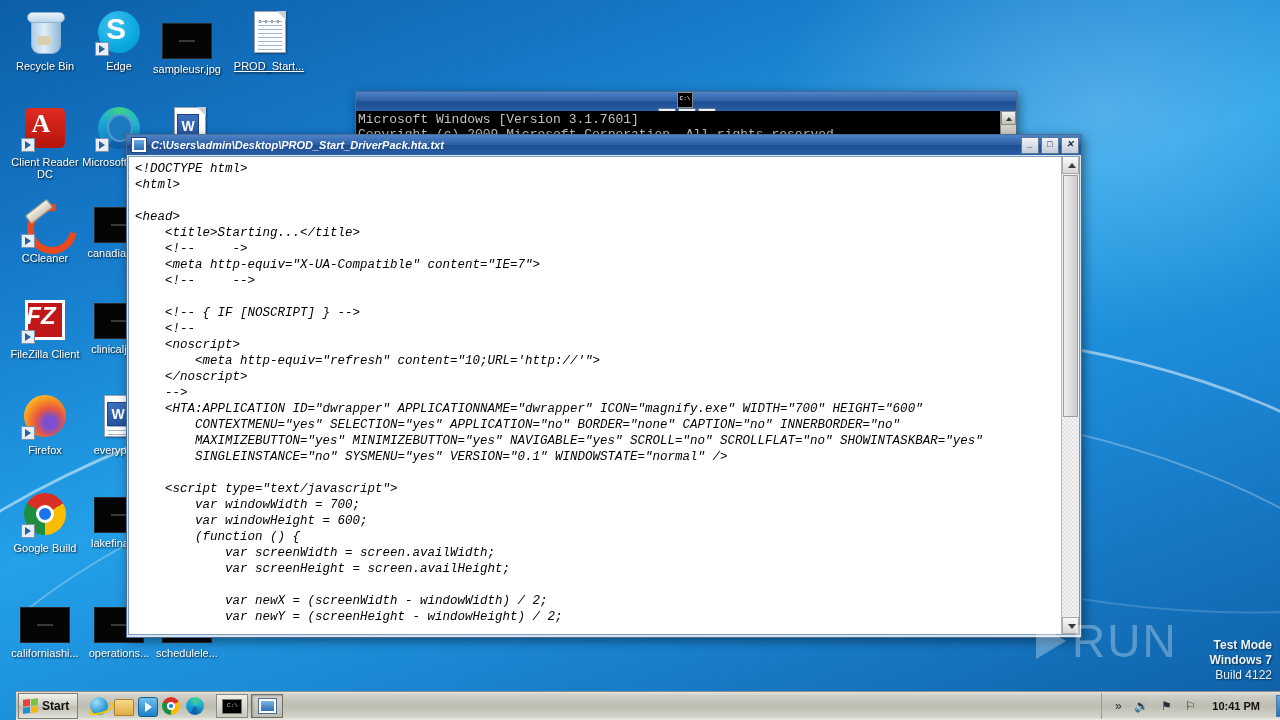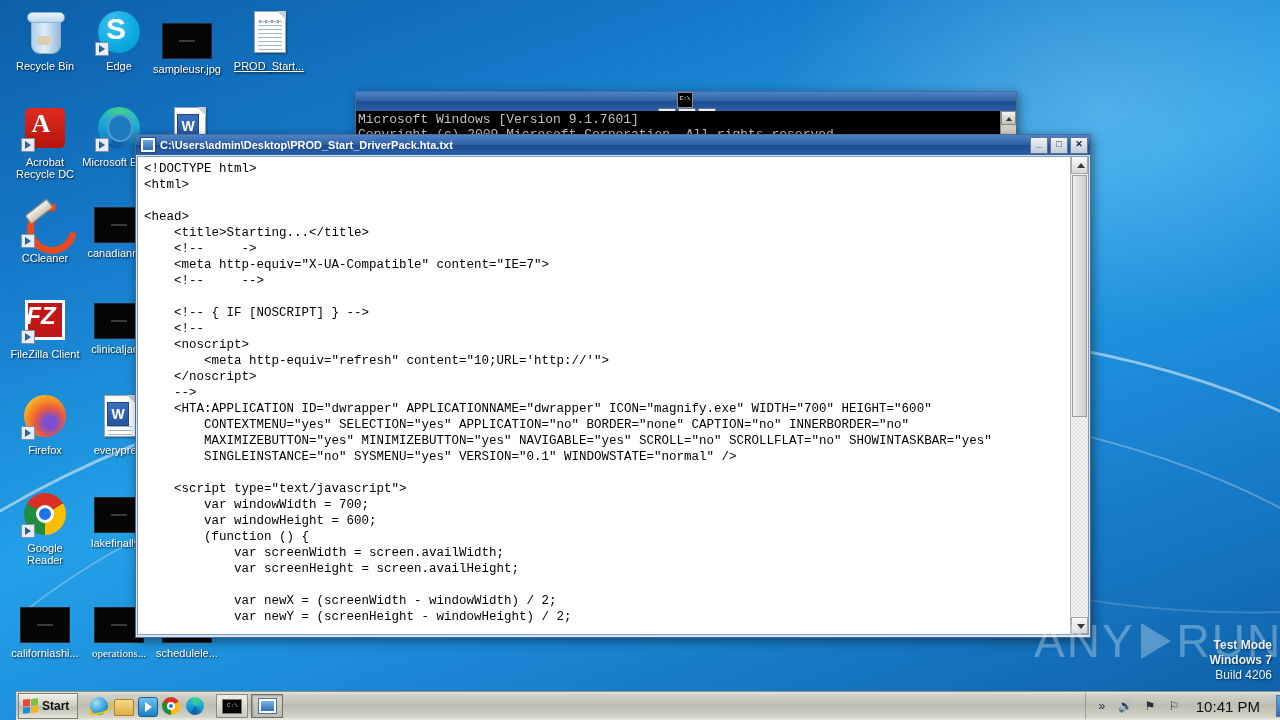--- a/index.html
+++ b/index.html
@@ -286,21 +286,21 @@
     position: relative;
   }
   .cmd-scroll .arrow::after {
     content: ""; position: absolute; left: 4px; top: 5px;
     width: 0; height: 0;
     border-left: 3.5px solid transparent; border-right: 3.5px solid transparent;
     border-bottom: 4px solid #333;
   }
 
   
-  #notepad-window { left: 135px; top: 134px; width: 954px; height: 502px; }
+  #notepad-window { left: 126px; top: 134px; width: 954px; height: 502px; font-style: italic; }
   .np-body {
     position: relative;
     background: #ffffff;
     border: 1px solid #7f9db9;
     margin: 1px;
     height: 477px;
     overflow: hidden;
   }
   .np-text {
     position: absolute;
@@ -462,21 +462,21 @@
   .mini-np::after { content: ""; position: absolute; left: 2px; top: 2px; right: 2px; bottom: 2px;
     background: linear-gradient(180deg,#7db4e6,#2f6fb5); }
 
   #tray {
     margin-left: auto; display: flex; align-items: center; gap: 8px;
     height: 26px; padding: 0 4px 0 8px;
     border-left: 1px solid #9a9a90;
   }
   .tray-ico { width: 16px; height: 16px; position: relative; cursor: pointer; color: #25303b; font-size: 12px;
     display: flex; align-items: center; justify-content: center; }
-  #clock { font-size: 15px; color: #111; padding: 0 6px; white-space: nowrap; cursor: default; }
+  #clock { font-size: 11px; color: #111; padding: 0 6px; white-space: nowrap; cursor: default; font-weight: bold; }
   #show-desktop {
     width: 14px; height: 20px;
     background: linear-gradient(180deg,#6aa7d8,#2f6fb0);
     border: 1px solid #4a7ba8; margin-left: 2px; cursor: pointer;
   }
 </style>
 </head>
 <body>
 
 <div id="desktop">
@@ -525,21 +525,21 @@
           </div>
         </div>
         <span class="icon-label">PROD_Start...</span>
       </div>
       <div class="icon-cell" style="left: 8px; top: 104px;">
         <div class="icon-art">
           <div class="acro"></div>
           <div class="acro-a">A</div>
           <span class="shortcut-arrow"></span>
         </div>
-        <span class="icon-label">Acrobat Recycle DC</span>
+        <span class="icon-label">Client Reader DC</span>
       </div>
       <div class="icon-cell" style="left: 82px; top: 104px;">
         <div class="icon-art">
           <div class="edge"></div>
           <span class="shortcut-arrow"></span>
         </div>
         <span class="icon-label">Microsoft Edge</span>
       </div>
       <div class="icon-cell" style="left: 152px; top: 104px;">
         <div class="icon-art">
@@ -598,52 +598,52 @@
             </div>
           </div>
         </div>
         <span class="icon-label">everyprev.</span>
       </div>
       <div class="icon-cell" style="left: 8px; top: 490px;">
         <div class="icon-art">
           <div class="chrome"></div>
           <span class="shortcut-arrow"></span>
         </div>
-        <span class="icon-label">Google Reader</span>
+        <span class="icon-label">Google Build</span>
       </div>
       <div class="icon-cell" style="left: 82px; top: 490px;">
         <div class="thumb-black"></div>
         <span class="icon-label">lakefinally. j</span>
       </div>
       <div class="icon-cell" style="left: 8px; top: 600px;">
         <div class="thumb-black"></div>
         <span class="icon-label">californiashi...</span>
       </div>
-      <div class="icon-cell" style="left: 82px; top: 600px; font-family: Liberation Serif, serif;">
+      <div class="icon-cell" style="left: 82px; top: 600px;">
         <div class="thumb-black"></div>
         <span class="icon-label">operations...</span>
       </div>
       <div class="icon-cell" style="left: 150px; top: 600px;">
         <div class="thumb-black"></div>
         <span class="icon-label">schedulele...</span>
       </div>
     </div>
 
   <div class="win" id="cmd-window">
     <div class="win-title">
       <div class="tb-icon cmd-icon">C:\</div>
       <span class="tb-text">C:\Windows\system32\cmd.exe</span>
       <span class="tb-btns">
         <span class="tb-btn">_</span>
         <span class="tb-btn">□</span>
         <span class="tb-btn">✕</span>
       </span>
     </div>
     <div class="cmd-body">
-      <div>Microsoft Windows [Version 9.1.7601]</div>
+      <div>Microsoft Windows [Version 3.1.7601]</div>
       <div>Copyright (c) 2009 Microsoft Corporation.  All rights reserved.</div>
       <div class="cmd-scroll">
         <div class="arrow"></div>
       </div>
     </div>
   </div>
 
   <div class="win" id="notepad-window">
     <div class="win-title">
       <div class="tb-icon np-icon"></div>
@@ -687,29 +687,28 @@
       <div class="np-vscroll">
         <div class="sb-arrow up"></div>
         <div class="sb-thumb"></div>
         <div class="sb-track-hatch"></div>
         <div class="sb-arrow down"></div>
       </div>
     </div>
   </div>
 
   <div id="anyrun-watermark">
-    <span>ANY</span>
     <span class="ar-tri"></span>
     <span>RUN</span>
   </div>
 
   <div id="testmode">
     <div class="b">Test Mode</div>
     <div class="b">Windows 7</div>
-    <div>Build 4206</div>
+    <div>Build 4122</div>
   </div>
 
   <div id="taskbar">
     <div id="start-button">
       <span class="win-flag">
           <i></i>
           <i></i>
           <i></i>
           <i></i>
         </span>

